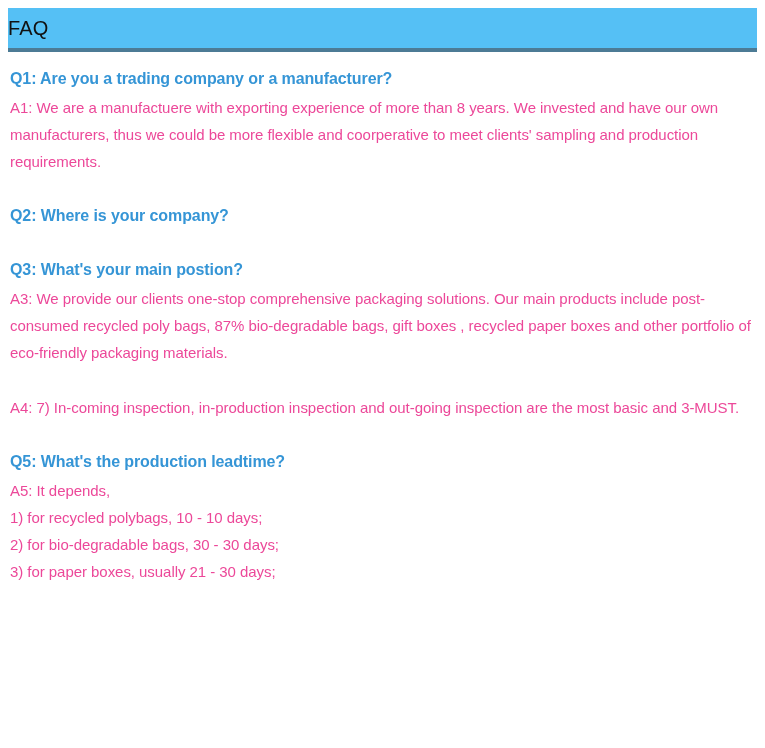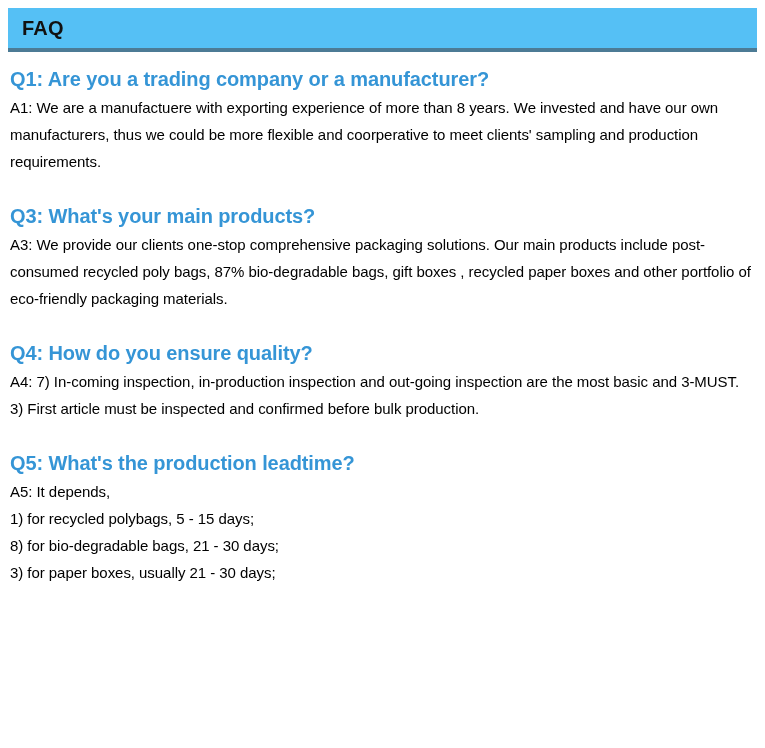--- a/index.html
+++ b/index.html
@@ -30,55 +30,55 @@
     width: 749px;
     height: 44px;
     background: #55c0f5;
     border-bottom: 4px solid #4c7b95;
     box-sizing: border-box;
     display: flex;
     align-items: center;
   }
   .faq-banner-title {
     font-size: 20px;
-    font-weight: 700;
+    font-weight: 400;
     color: #111111;
     line-height: 1;
-    padding-left: 14px;
+    padding-left: 0;
     letter-spacing: 0.2px;
   }
 
   
   .faq-body {
     position: absolute;
     left: 10px;
     top: 66px;
     width: 745px;
   }
 
   .faq-item {
     margin-bottom: 28px;
   }
   .faq-item:last-child {
     margin-bottom: 0;
   }
 
   .faq-question {
-    font-size: 20px;
+    font-size: 16px;
     font-weight: bold;
     color: #3595d6;
     line-height: 26px;
     margin: 0 0 2px 0;
     letter-spacing: -0.1px;
   }
 
   .faq-answer {
     font-size: 15px;
     font-weight: 400;
-    color: #000000;
+    color: #ec4899;
     line-height: 27px;
     margin: 0;
     letter-spacing: -0.05px;
   }
 
   .faq-answer .answer-line {
     display: block;
   }
 </style>
 </head>
@@ -93,42 +93,41 @@
   <div class="faq-body">
 
     <div class="faq-item">
       <p class="faq-question">Q1: Are you a trading company or a manufacturer?</p>
       <p class="faq-answer">
         <span class="answer-line">A1: We are a manufactuere with exporting experience of more than 8 years. We invested and have our own manufacturers, thus we could be more flexible and coorperative to meet clients' sampling and production requirements.</span>
       </p>
     </div>
 
     <div class="faq-item">
+      <p class="faq-question">Q2: Where is your company?</p>
     </div>
 
     <div class="faq-item">
-      <p class="faq-question">Q3: What's your main products?</p>
+      <p class="faq-question">Q3: What's your main postion?</p>
       <p class="faq-answer">
         <span class="answer-line">A3: We provide our clients one-stop comprehensive packaging solutions. Our main products include post-consumed recycled poly bags, 87% bio-degradable bags, gift boxes , recycled paper boxes and other portfolio of eco-friendly packaging materials.</span>
       </p>
     </div>
 
     <div class="faq-item">
-      <p class="faq-question">Q4: How do you ensure quality?</p>
       <p class="faq-answer">
         <span class="answer-line">A4: 7) In-coming inspection, in-production inspection and out-going inspection are the most basic and 3-MUST.</span>
-        <span class="answer-line">3) First article must be inspected and confirmed before bulk production.</span>
       </p>
     </div>
 
     <div class="faq-item">
       <p class="faq-question">Q5: What's the production leadtime?</p>
       <p class="faq-answer">
         <span class="answer-line">A5: It depends,</span>
-        <span class="answer-line">1) for recycled polybags, 5 - 15 days;</span>
-        <span class="answer-line">8) for bio-degradable bags, 21 - 30 days;</span>
+        <span class="answer-line">1) for recycled polybags, 10 - 10 days;</span>
+        <span class="answer-line">2) for bio-degradable bags, 30 - 30 days;</span>
         <span class="answer-line">3) for paper boxes, usually 21 - 30 days;</span>
 
       </p>
     </div>
 
   </div>
 </div>
 
 </body></html>

